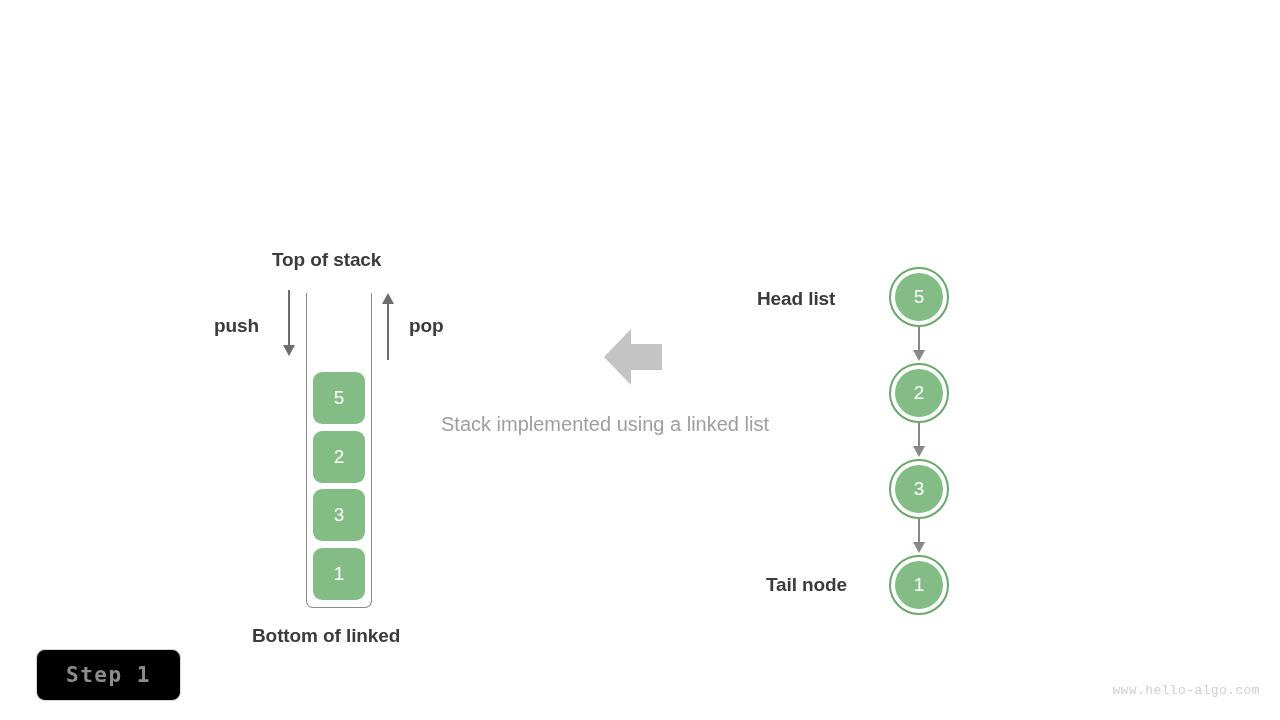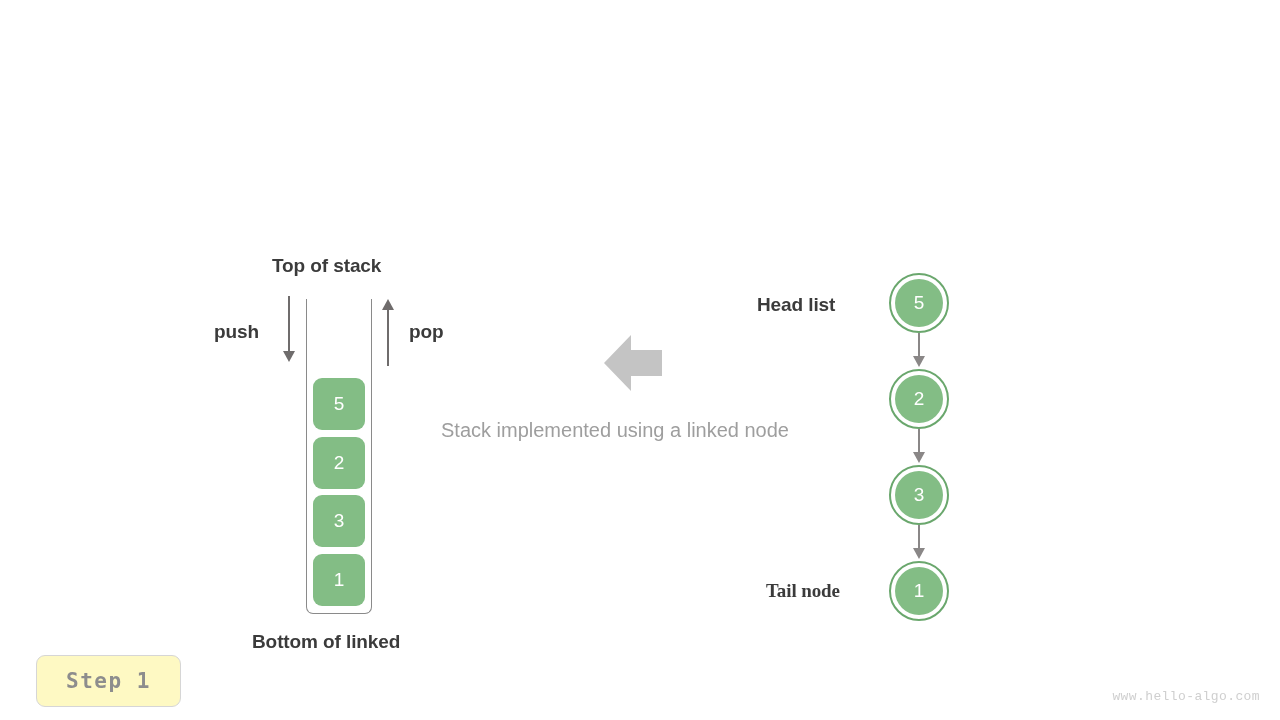--- a/index.html
+++ b/index.html
@@ -9,21 +9,21 @@
   body {
     width: 1280px;
     height: 720px;
     background: #ffffff;
     font-family: "Liberation Sans", sans-serif;
     overflow: hidden;
     position: relative;
   }
   .canvas {
     position: absolute;
-    left: 0; top: 14px;
+    left: 0; top: 8px;
     width: 1280px;
     height: 620px;
   }
 
   
   .label-bold {
     position: absolute;
     font-weight: bold;
     color: #3b3b3b;
     font-size: 19px;
@@ -165,21 +165,21 @@
 
   
   .step-badge {
     position: absolute;
     left: 36px;
     top: 641px;
     width: 145px;
     height: 52px;
     border: 1.4px solid #d6d6d6;
     border-radius: 9px;
-    background: #fef9c3;
+    background: #000000;
     color: #8d8d8d;
     font-family: "DejaVu Sans Mono", monospace;
     font-size: 21px;
     font-weight: bold;
     letter-spacing: 1.5px;
     display: flex;
     align-items: center;
     justify-content: center;
     box-sizing: border-box;
   }
@@ -195,21 +195,21 @@
     letter-spacing: 0.4px;
     white-space: nowrap;
   }
 
   
   #top-of-stack-label    { left: 272px; top: 241px; }
   #bottom-of-stack-label { left: 252px; top: 617px; }
   #push-label            { left: 214px; top: 307px; text-align: center; }
   #pop-label             { left: 409px; top: 307px; }
   #head-node-label       { left: 757px; top: 280px; }
-  #tail-node-label       { left: 766px; top: 566px; font-family: Liberation Serif, serif; }
+  #tail-node-label       { left: 766px; top: 566px; }
   #caption-label         { left: 441px; top: 405px; }
 </style>
 </head>
 <body>
 
 <div class="canvas">
 
   <div id="stack-region">
 
     <div class="label-bold" id="top-of-stack-label">Top of stack</div>
@@ -231,21 +231,21 @@
 
     <div class="label-bold" id="bottom-of-stack-label">Bottom of linked</div>
   </div>
 
   <div class="big-arrow">
     <svg width="58" height="60" viewBox="0 0 58 60" xmlns="http://www.w3.org/2000/svg">
       <polygon points="0,30 27,2 27,17 58,17 58,43 27,43 27,58" fill="#c4c4c4"></polygon>
     </svg>
   </div>
 
-  <div class="label-muted" id="caption-label">Stack implemented using a linked node</div>
+  <div class="label-muted" id="caption-label">Stack implemented using a linked list</div>
 
   <div id="linked-list-region">
 
     <div class="label-bold" id="head-node-label">Head list</div>
 
     <div class="node n0">
       <div class="inner">5</div>
     </div>
 
     <div class="link-line l0"></div>

